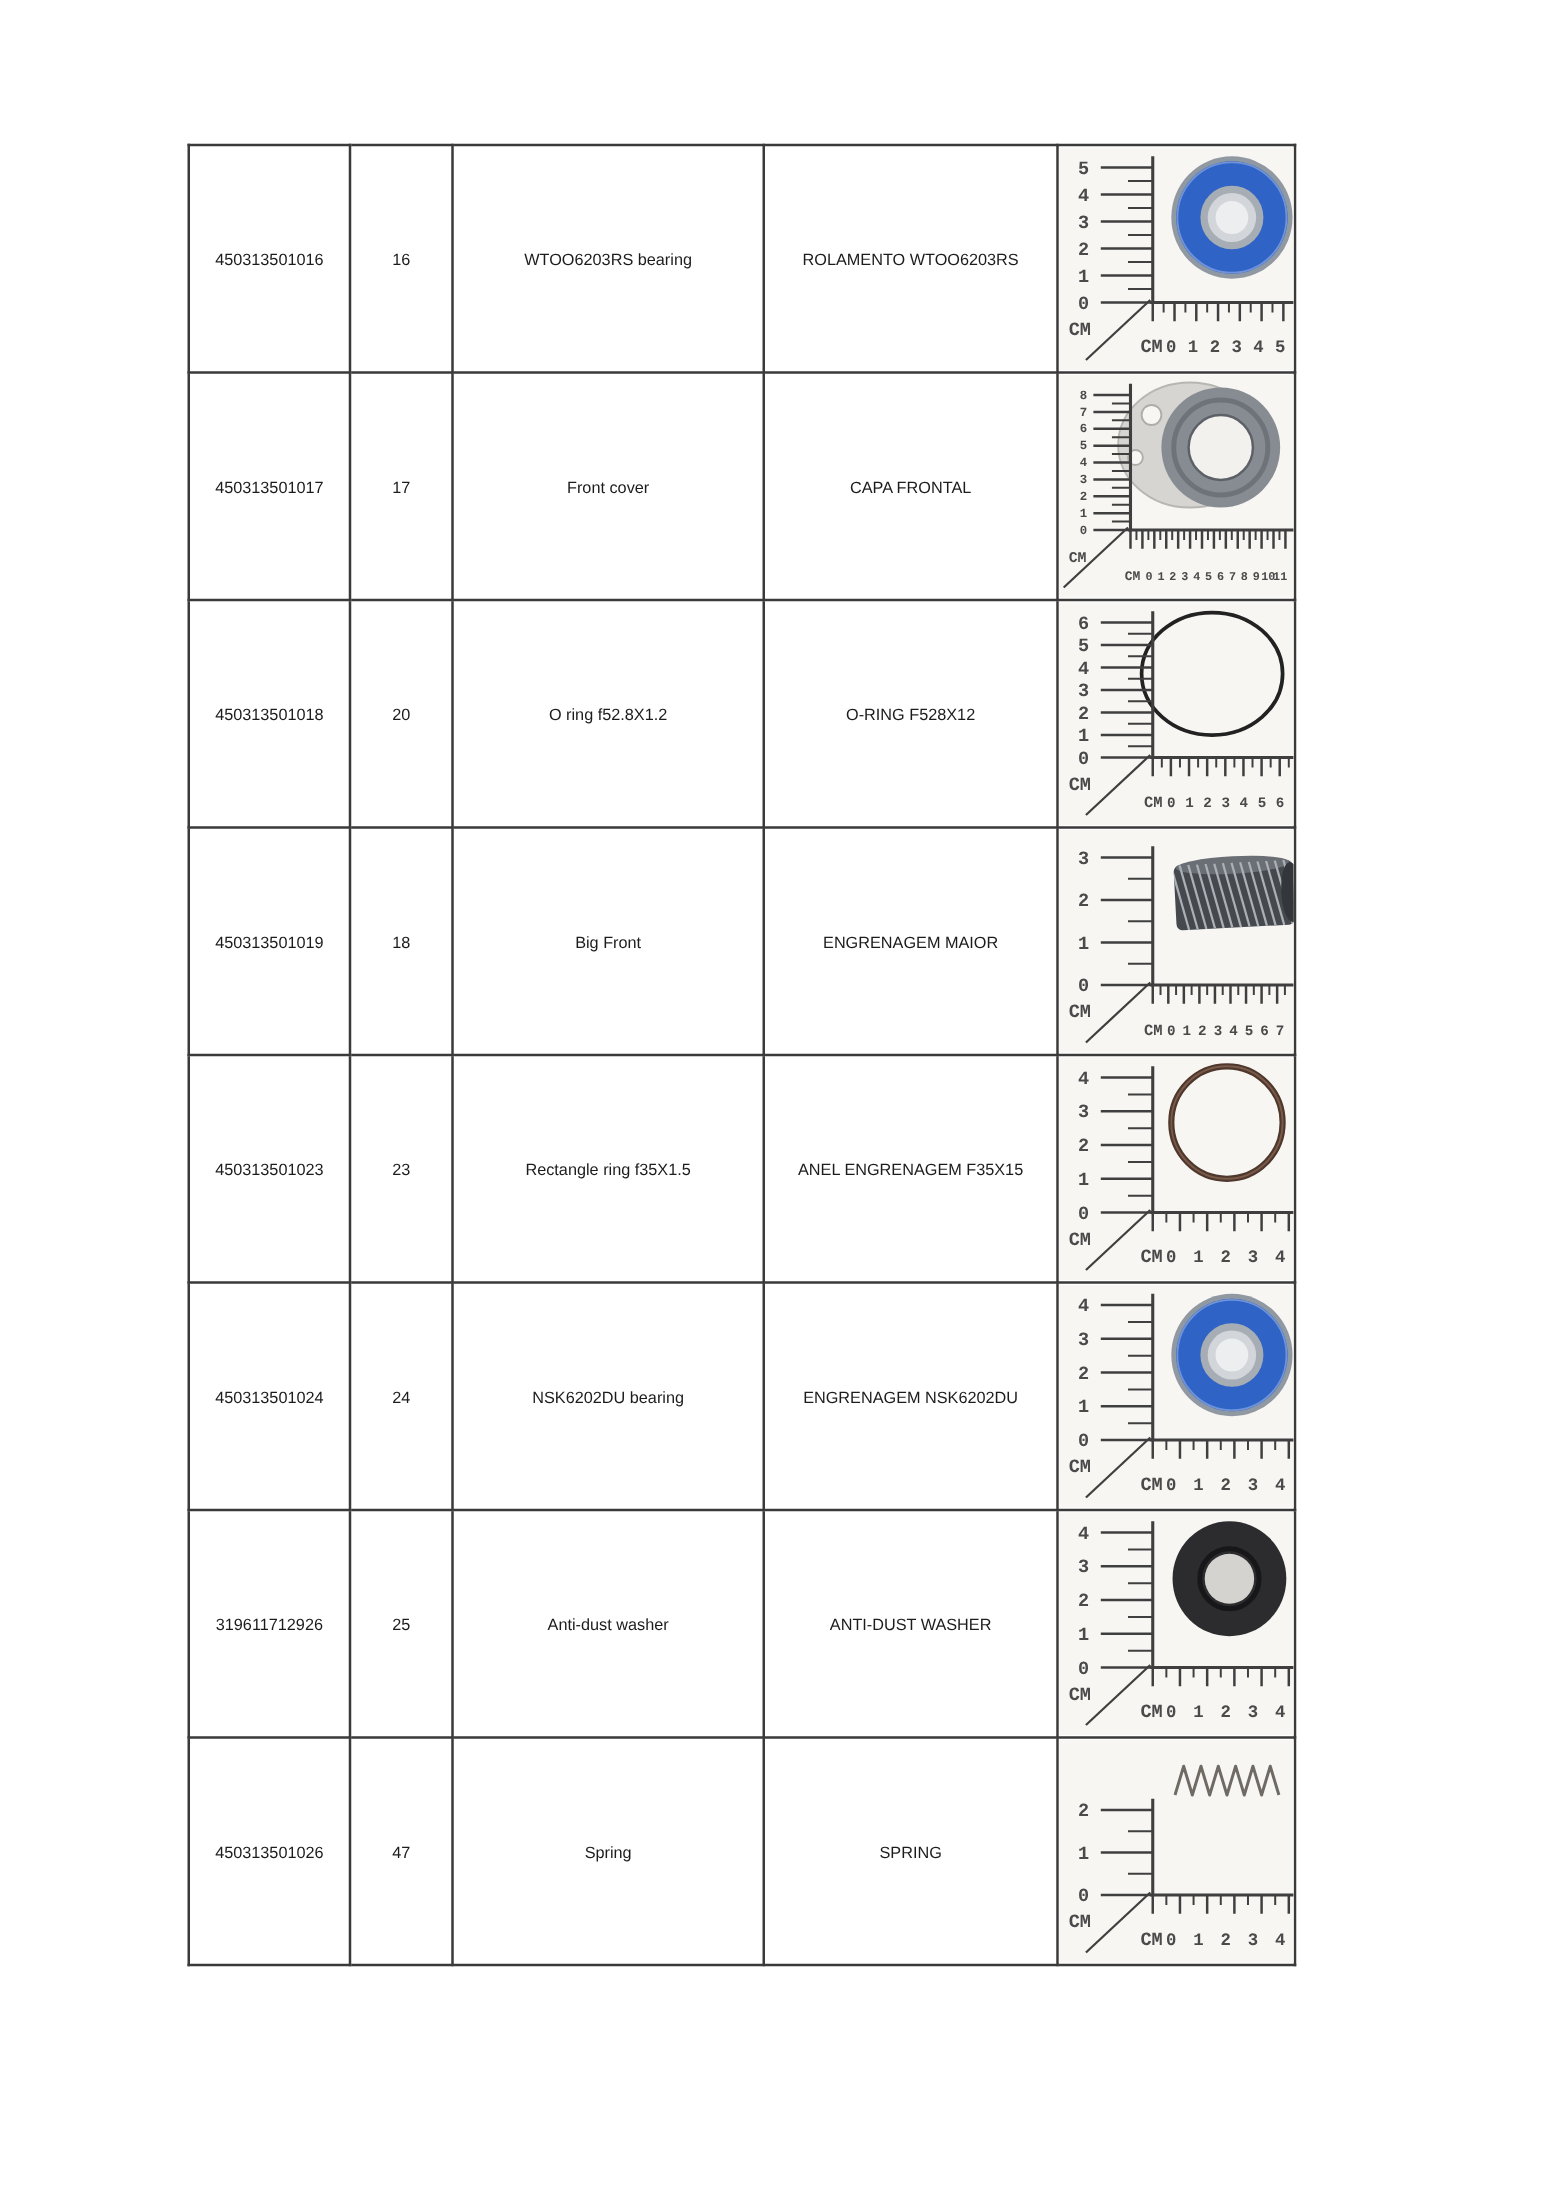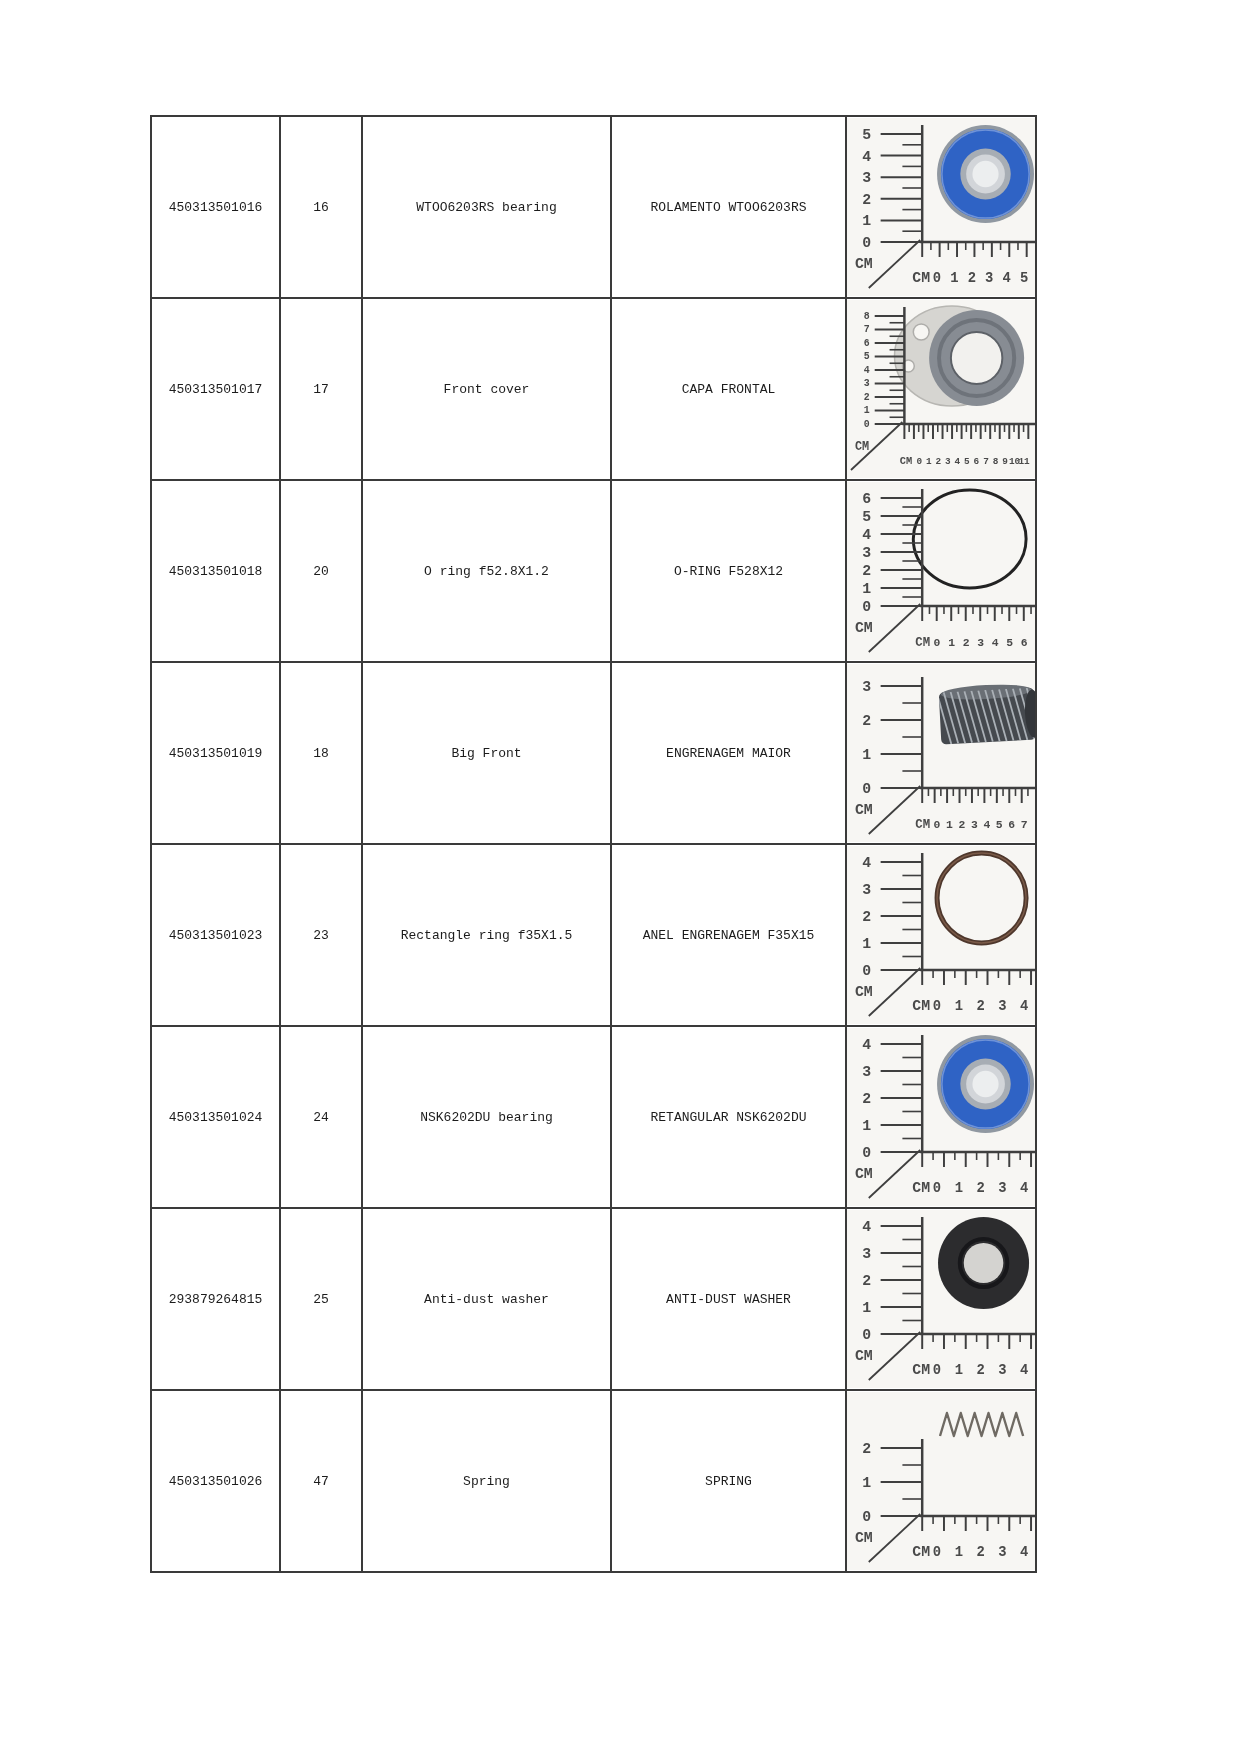--- a/index.html
+++ b/index.html
@@ -21,21 +21,21 @@
     overflow:hidden;
   }
   tr.part-row{height:182px;}
   td.photo-cell{padding:0;}
   .photo{
     width:100%;height:178px;
     background:#f7f6f3;
     position:relative;
   }
   .photo svg{display:block;width:100%;height:100%;}
-  .cell-text{display:block;width:100%;font-family:Liberation Mono, monospace;}
+  .cell-text{display:block;width:100%;}
 </style>
 </head>
 <body>
 
 <table class="parts">
   <colgroup>
     <col style="width:129px">
       <col style="width:82px">
       <col style="width:249px">
     <col style="width:235px">
@@ -422,21 +422,21 @@
     <td>
       <span class="cell-text">450313501024</span>
     </td>
     <td>
       <span class="cell-text">24</span>
     </td>
     <td>
       <span class="cell-text">NSK6202DU bearing</span>
     </td>
     <td>
-      <span class="cell-text">RETANGULAR NSK6202DU</span>
+      <span class="cell-text">ENGRENAGEM NSK6202DU</span>
     </td>
     <td class="photo-cell">
       <div class="photo">
         <svg viewBox="0 0 190 178" preserveAspectRatio="none">
               <circle cx="140" cy="56" r="49" fill="#9098a1"></circle>
               <circle cx="140" cy="56" r="45.080000000000005" fill="#2f63c5"></circle>
               <circle cx="140" cy="56" r="44.1" fill="none" stroke="#6f93d8" stroke-width="1.5"></circle>
               <circle cx="140" cy="56" r="25.48" fill="#a7adb4"></circle>
               <circle cx="140" cy="56" r="19.6" fill="#d2d5d9"></circle>
               <circle cx="140" cy="56" r="13.23" fill="#eceeef"></circle>
@@ -474,21 +474,21 @@
               <text x="113" y="164" text-anchor="middle" fill="#4a4a4a" font-family="&quot;Liberation Mono&quot;, monospace" font-size="14" font-weight="700">1</text>
               <text x="135" y="164" text-anchor="middle" fill="#4a4a4a" font-family="&quot;Liberation Mono&quot;, monospace" font-size="14" font-weight="700">2</text>
               <text x="157" y="164" text-anchor="middle" fill="#4a4a4a" font-family="&quot;Liberation Mono&quot;, monospace" font-size="14" font-weight="700">3</text>
               <text x="179" y="164" text-anchor="middle" fill="#4a4a4a" font-family="&quot;Liberation Mono&quot;, monospace" font-size="14" font-weight="700">4</text>
             </svg>
       </div>
     </td>
   </tr>
       <tr class="part-row">
     <td>
-      <span class="cell-text">293879264815</span>
+      <span class="cell-text">319611712926</span>
     </td>
     <td>
       <span class="cell-text">25</span>
     </td>
     <td>
       <span class="cell-text">Anti-dust washer</span>
     </td>
     <td>
       <span class="cell-text">ANTI-DUST WASHER</span>
     </td>

